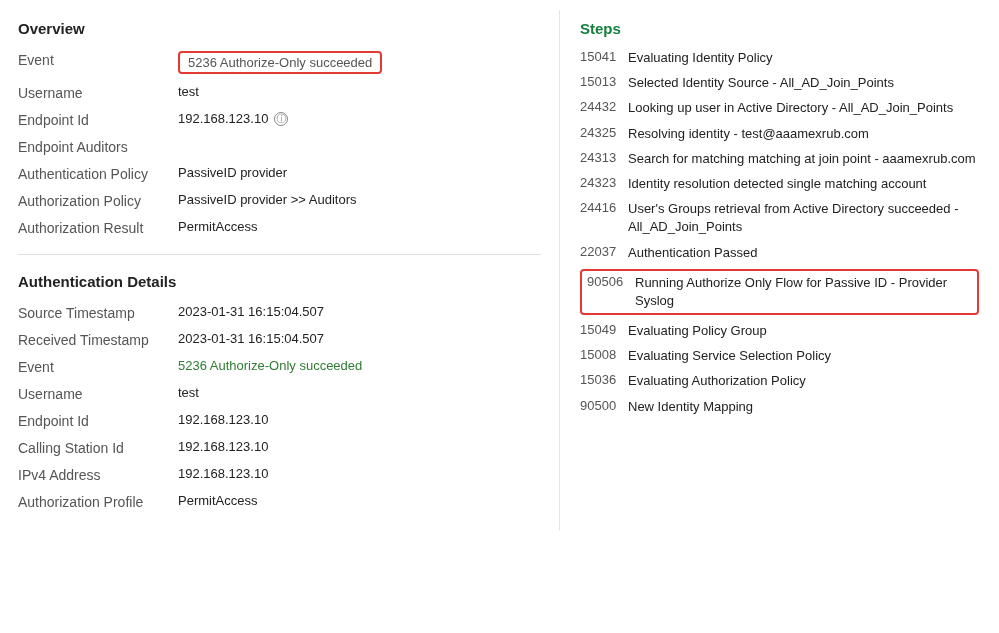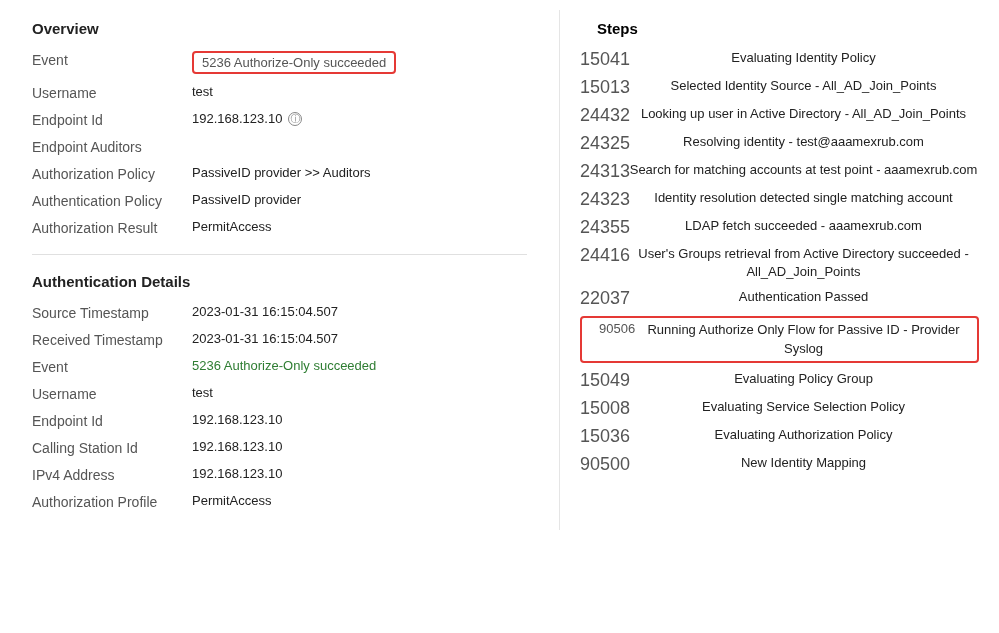--- a/index.html
+++ b/index.html
@@ -12,21 +12,21 @@
       min-height: 633px;
       overflow: auto;
     }
     .main-container {
       display: flex;
       padding: 10px 0;
       width: 999px;
     }
     .left-panel {
       width: 560px;
-      padding: 10px 32px;
+      padding: 10px 18px;
       border-right: 1px solid #e5e5e5;
     }
     .right-panel {
       width: 439px;
       padding: 10px 20px;
     }
     .section-title {
       font-size: 15px;
       font-weight: 600;
       color: #222;
@@ -80,46 +80,44 @@
       border: 1.5px solid #888;
       border-radius: 50%;
       font-size: 10px;
       color: #888;
       cursor: pointer;
     }
     
     .steps-title {
       font-size: 15px;
       font-weight: 600;
-      color: #000000;
+      color: #15803d;
       margin-bottom: 12px;
-      margin-left: 17px;
     }
     .step-row {
       display: flex;
       margin-bottom: 7px;
       align-items: flex-start;
     }
     .step-code {
       width: 48px;
       min-width: 48px;
       color: #555;
-      font-size: 18px;
+      font-size: 13px;
     }
     .step-desc {
       flex: 1;
       color: #222;
       font-size: 13px;
       line-height: 1.4;
-      text-align: center;
     }
     .step-row-highlighted {
       border: 2px solid #e53935;
       border-radius: 4px;
-      padding: 3px 17px;
+      padding: 3px 5px;
       margin-bottom: 7px;
       display: flex;
       align-items: flex-start;
     }
     .step-row-highlighted .step-code {
       width: 48px;
       min-width: 48px;
       color: #555;
       font-size: 13px;
     }
@@ -152,26 +150,26 @@
           <div class="field-label">Endpoint Id</div>
           <div class="field-value">
             <div class="endpoint-id-wrapper">192.168.123.10 <span class="info-circle">ⓘ</span></div>
           </div>
         </div>
         <div class="field-row">
           <div class="field-label">Endpoint Auditors</div>
           <div class="field-value"></div>
         </div>
         <div class="field-row">
+          <div class="field-label">Authentication Policy</div>
+          <div class="field-value">PassiveID provider</div>
+        </div>
+        <div class="field-row">
           <div class="field-label">Authorization Policy</div>
           <div class="field-value">PassiveID provider &gt;&gt; Auditors</div>
-        </div>
-        <div class="field-row">
-          <div class="field-label">Authentication Policy</div>
-          <div class="field-value">PassiveID provider</div>
         </div>
         <div class="field-row">
           <div class="field-label">Authorization Result</div>
           <div class="field-value">PermitAccess</div>
         </div>
       </div>
 
     <hr class="divider">
 
     <div class="section-title">Authentication Details</div>
@@ -225,29 +223,25 @@
         <div class="step-row">
           <div class="step-code">24432</div>
           <div class="step-desc">Looking up user in Active Directory - All_AD_Join_Points</div>
         </div>
         <div class="step-row">
           <div class="step-code">24325</div>
           <div class="step-desc">Resolving identity - test@aaamexrub.com</div>
         </div>
         <div class="step-row">
           <div class="step-code">24313</div>
-          <div class="step-desc">Search for matching accounts at test point - aaamexrub.com</div>
+          <div class="step-desc">Search for matching matching at join point - aaamexrub.com</div>
         </div>
         <div class="step-row">
           <div class="step-code">24323</div>
           <div class="step-desc">Identity resolution detected single matching account</div>
-        </div>
-        <div class="step-row">
-          <div class="step-code">24355</div>
-          <div class="step-desc">LDAP fetch succeeded - aaamexrub.com</div>
         </div>
         <div class="step-row">
           <div class="step-code">24416</div>
           <div class="step-desc">User's Groups retrieval from Active Directory succeeded - All_AD_Join_Points</div>
         </div>
         <div class="step-row">
           <div class="step-code">22037</div>
           <div class="step-desc">Authentication Passed</div>
         </div>
         <div class="step-row-highlighted">

